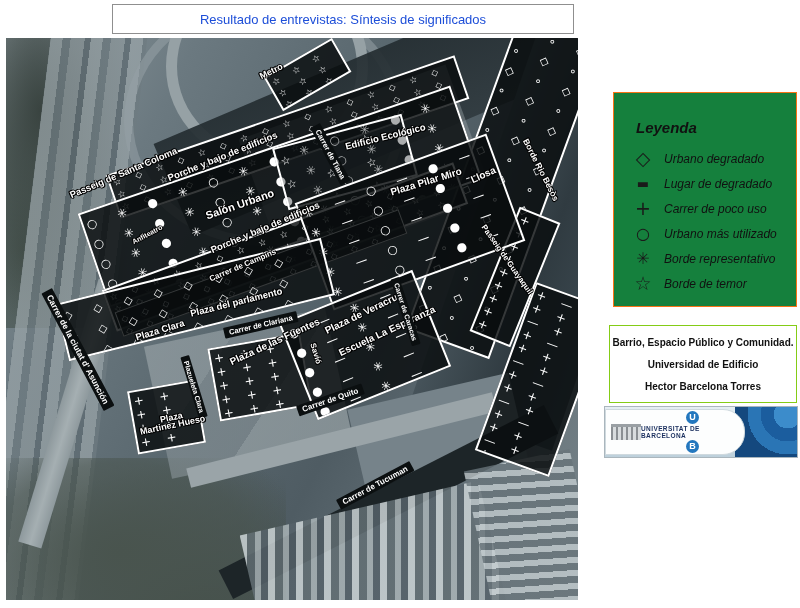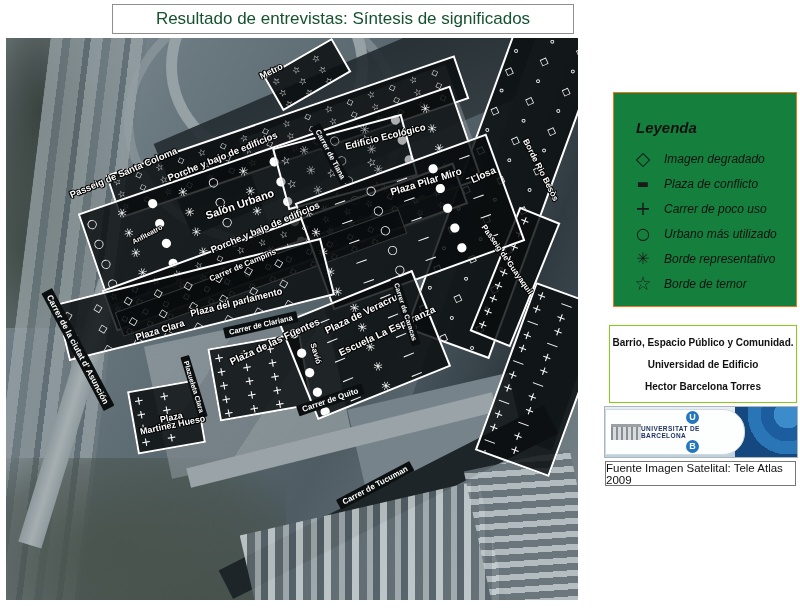--- a/index.html
+++ b/index.html
@@ -2,21 +2,21 @@
 <html><head>
 <meta charset="utf-8">
 <style>
   html,body { margin:0; padding:0; background:#fff; }
   .page { position:relative; width:800px; height:608px; background:#fff; overflow:hidden;
           font-family:"Liberation Sans","DejaVu Sans",sans-serif; }
 
   
   .title-box { position:absolute; left:112px; top:4px; width:460px; height:28px;
                background:#fff; border:1px solid #8f8f8f; display:flex; align-items:center; justify-content:center; }
-  .title-box span { font-size:17px; color:#14532d; }
+  .title-box span { font-size:13px; color:#1d4ed8; }
 
   
   .map { position:absolute; left:6px; top:38px; width:572px; height:562px; overflow:hidden;
          background:#5d6b72; }
   .bg { position:absolute; }
   .bg-base { inset:0; background:linear-gradient(118deg,#8b979c 0%,#6b7980 22%,#59676e 45%,#4f5c63 62%,#66737a 82%,#7b878c 100%); }
   .bg-veg-tl { left:-30px; top:-20px; width:160px; height:310px;
     background:radial-gradient(ellipse at 40% 30%, rgba(52,62,58,.9), rgba(52,62,58,0) 70%),
                radial-gradient(ellipse at 30% 75%, rgba(60,72,64,.8), rgba(60,72,64,0) 70%); }
   .bg-highway { left:10px; top:-30px; width:96px; height:630px; transform:rotate(7deg);
@@ -229,25 +229,25 @@
     <span class="mlabel road lbl-asuncion">Carrer de la ciutat d' Asunción</span>
     <span class="mlabel road lbl-tucuman">Carrer de Tucuman</span>
     <span class="mlabel plaza lbl-guayaquil">Passeig de Guayaquil</span>
     <span class="mlabel road lbl-caracas">Carrer de Caracas</span>
   </div>
 
   <div class="legend">
     <div class="legend-title">Leyenda</div>
     <div class="lg-row">
       <span class="lg-sym big">◇</span>
-      <span class="lg-txt">Imagen degradado</span>
+      <span class="lg-txt">Urbano degradado</span>
     </div>
     <div class="lg-row">
       <span class="lg-sym bar">▬</span>
-      <span class="lg-txt">Plaza de conflicto</span>
+      <span class="lg-txt">Lugar de degradado</span>
     </div>
     <div class="lg-row">
       <span class="lg-sym big">+</span>
       <span class="lg-txt">Carrer de poco uso</span>
     </div>
     <div class="lg-row">
       <span class="lg-sym">○</span>
       <span class="lg-txt">Urbano más utilizado</span>
     </div>
     <div class="lg-row">
@@ -271,17 +271,14 @@
     <div class="logo-band">
       <div class="logo-building"></div>
       <div class="logo-center">
         <div class="logo-circ">U</div>
         <div class="logo-text">UNIVERSITAT DE BARCELONA</div>
         <div class="logo-circ">B</div>
       </div>
     </div>
   </div>
 
-  <div class="source">
-    <span>Fuente Imagen Satelital: Tele Atlas 2009</span>
-  </div>
 
 </div>
 
 </body></html>

